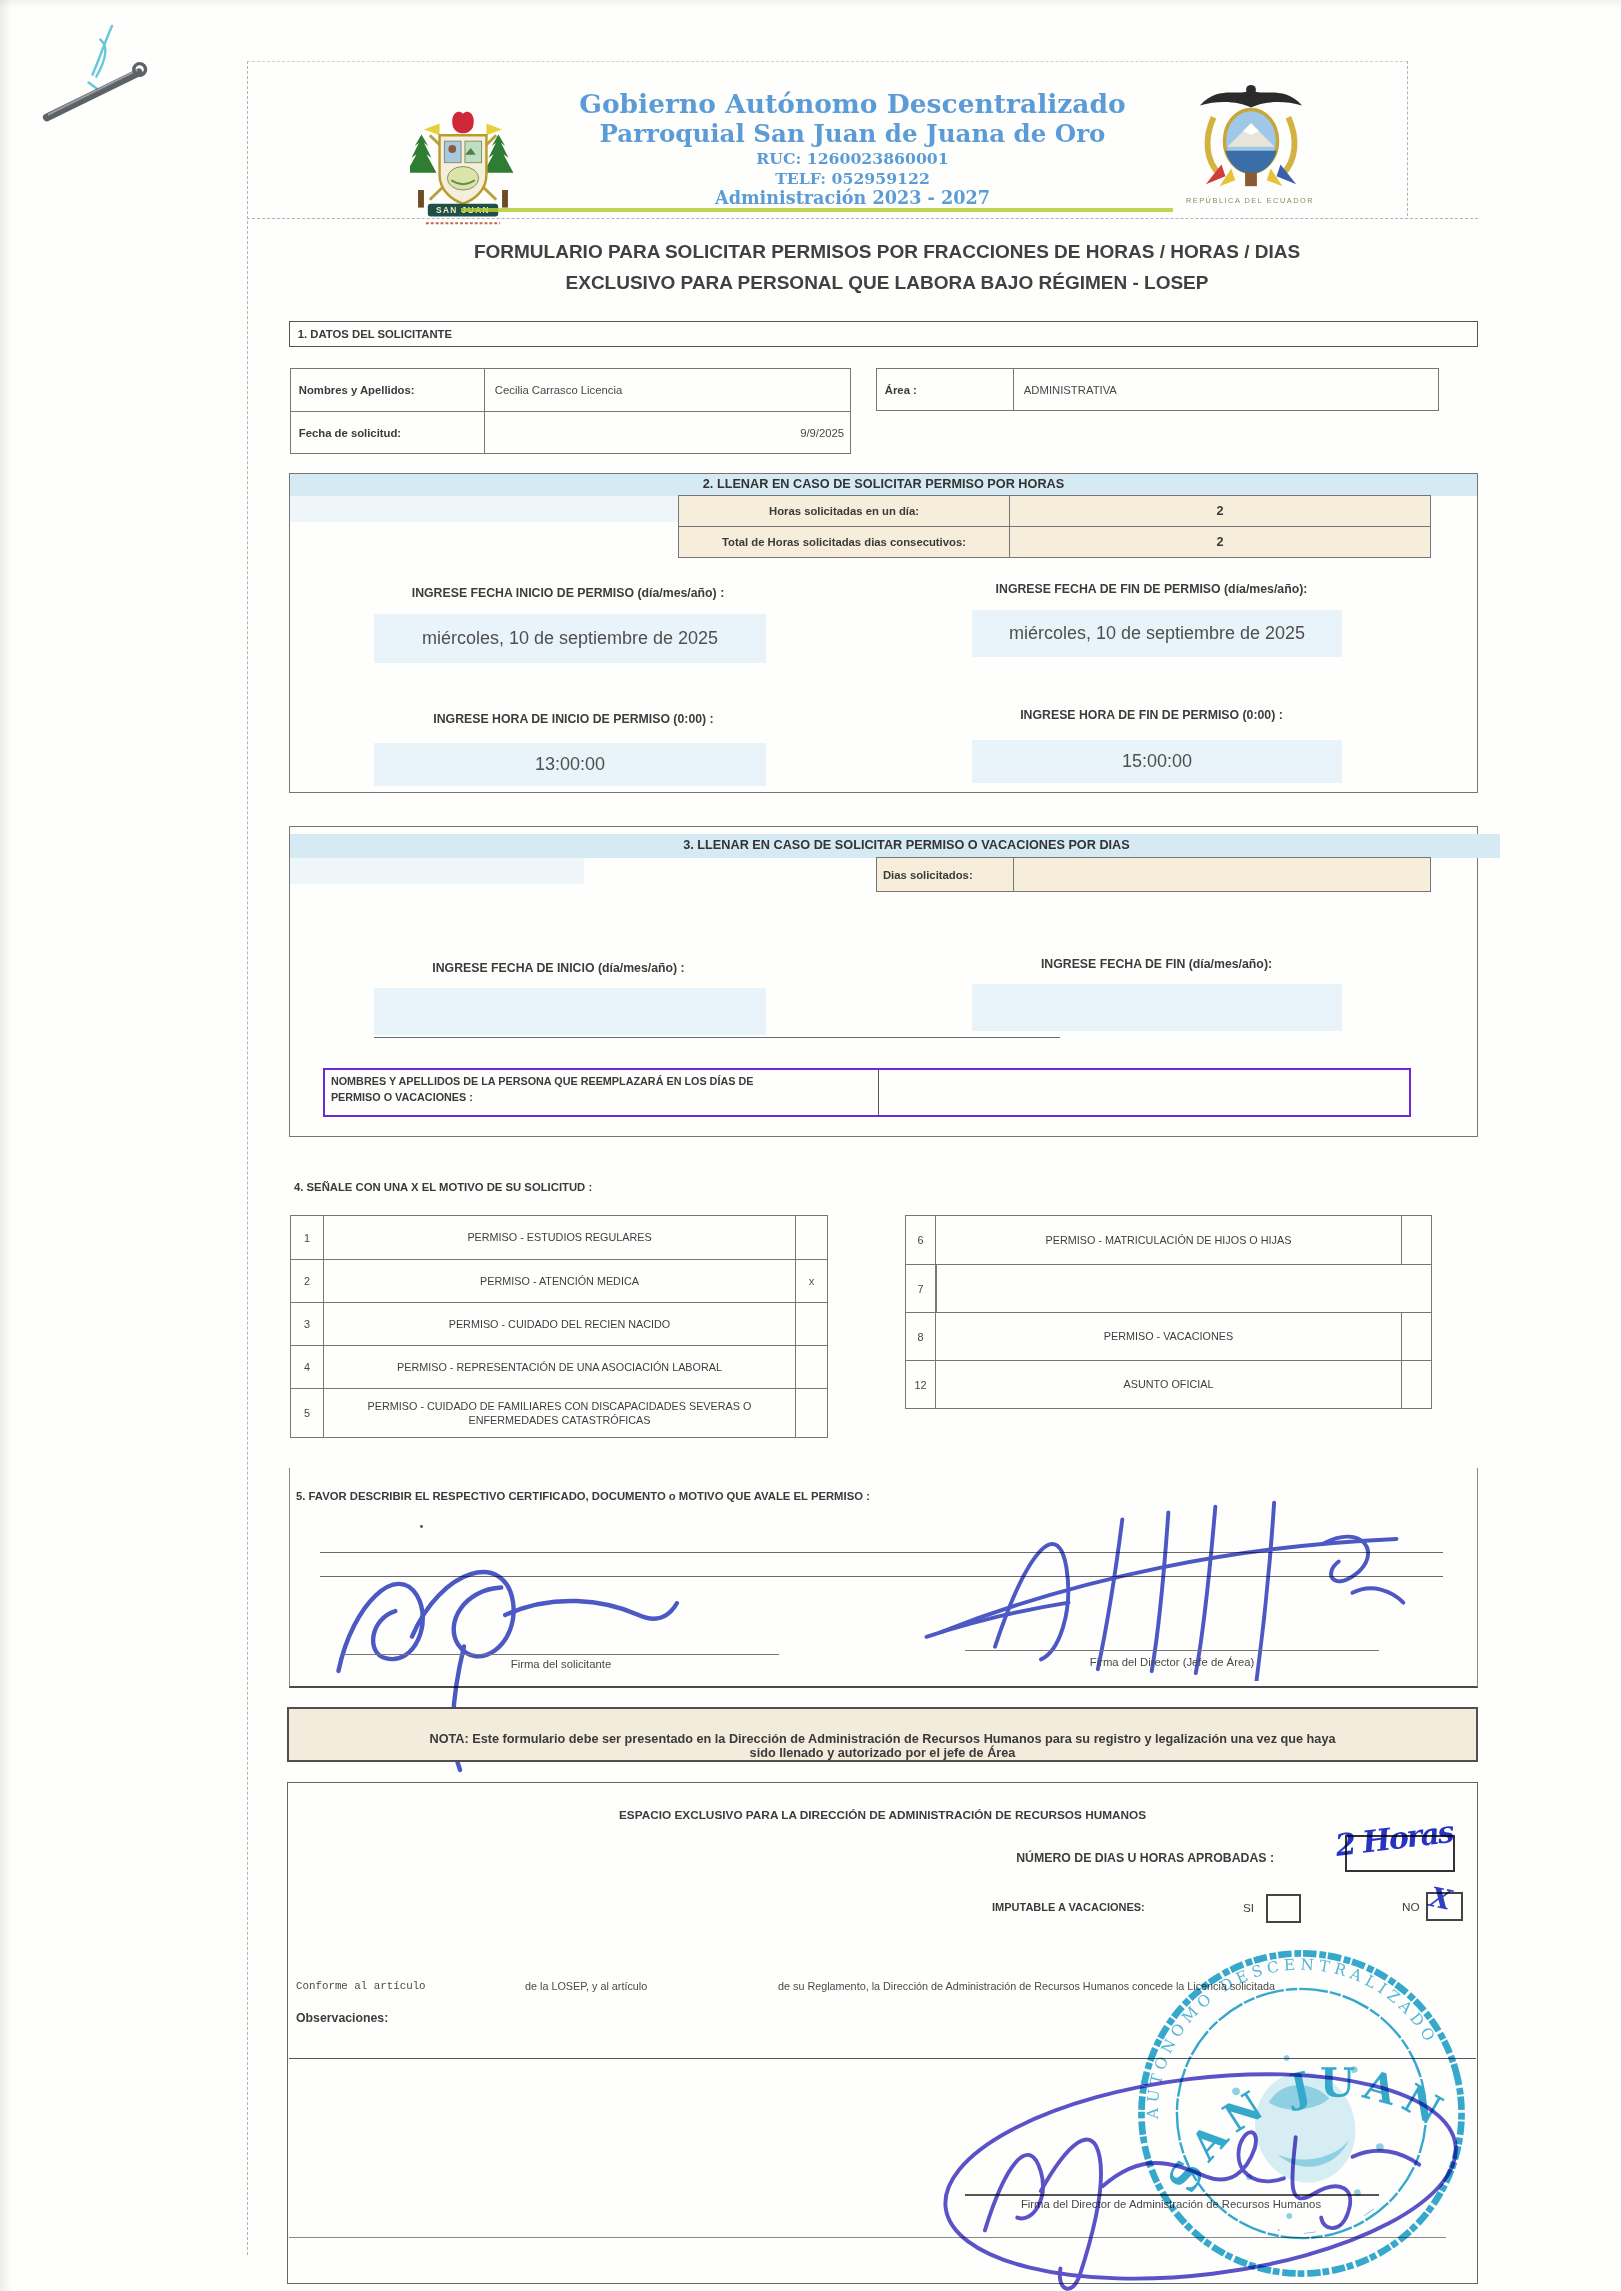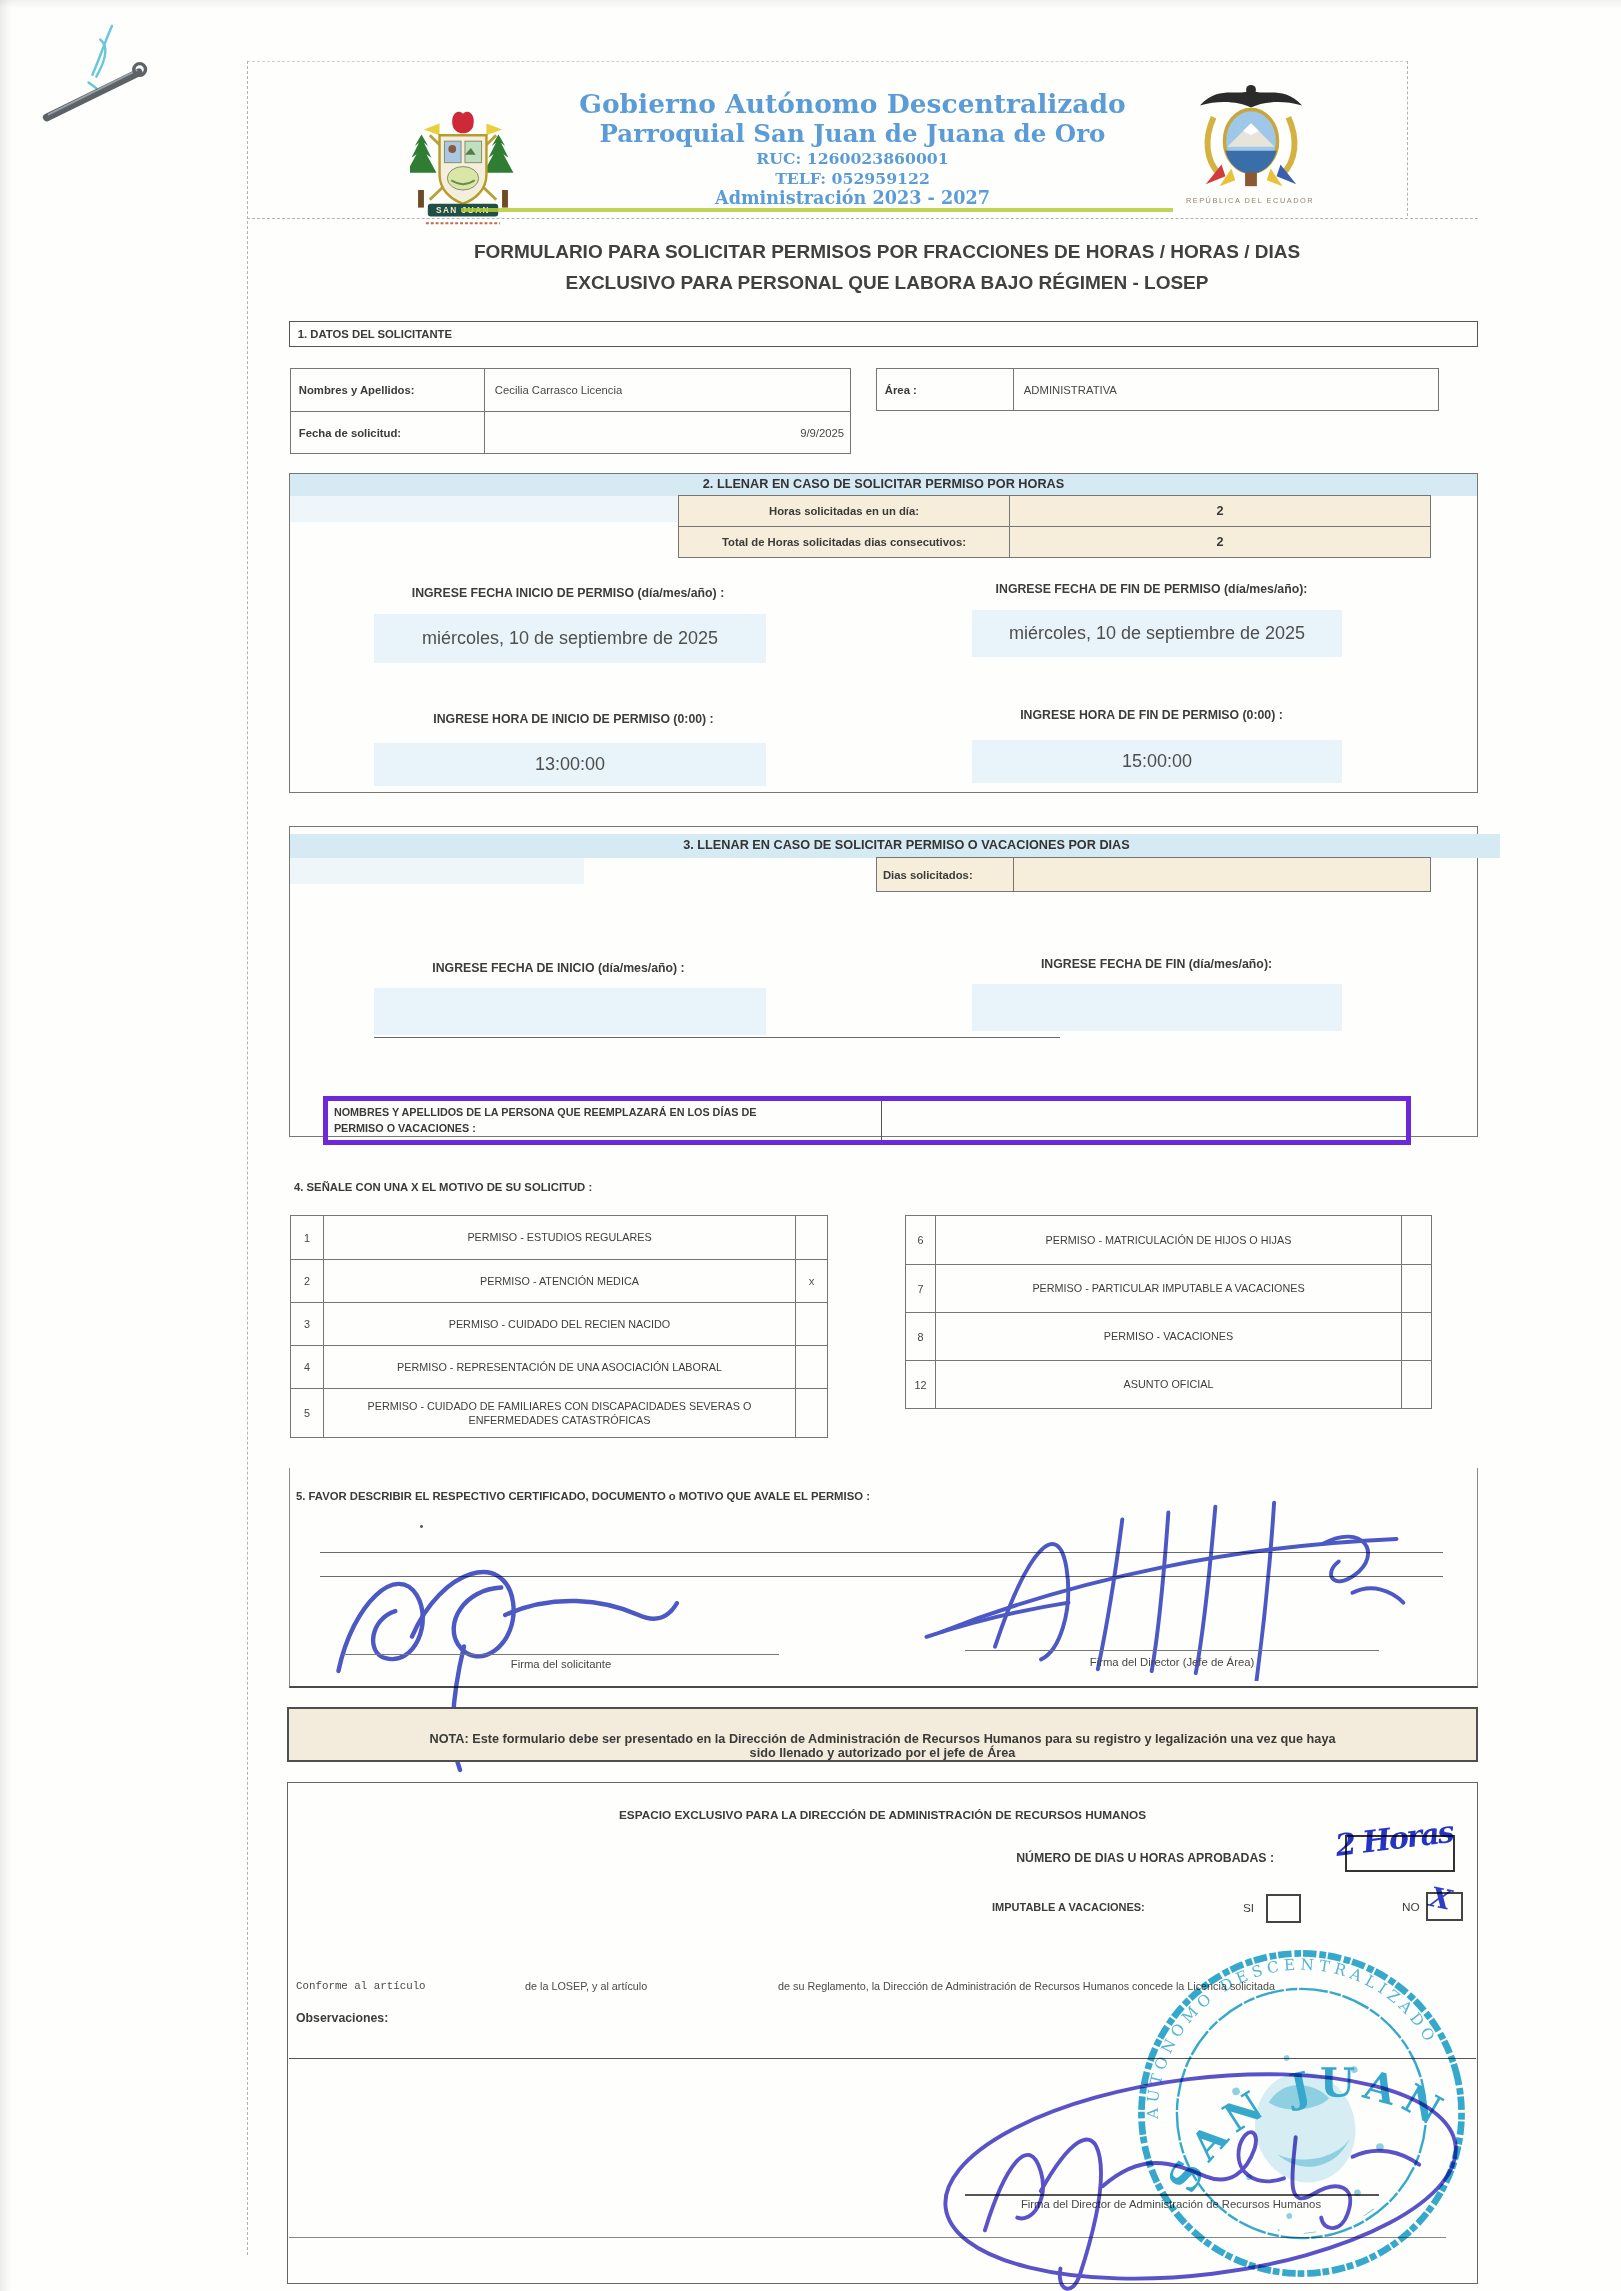--- a/index.html
+++ b/index.html
@@ -159,21 +159,21 @@
     <div class="cell val beige" style="flex:1;padding-left:7.8px;"></div>
   </div>
 
   <div class="abs ing" style="left:343px;top:961px;width:431px;">INGRESE FECHA DE INICIO (día/mes/año) :</div>
   <div class="abs ing" style="left:941px;top:957px;width:431px;">INGRESE FECHA DE FIN (día/mes/año):</div>
 
   <div class="abs inputblue" style="left:374px;top:988px;width:392px;height:47px;"></div>
   <div class="abs rule" style="left:374px;top:1037px;width:686px;height:0;"></div>
   <div class="abs inputblue" style="left:972px;top:984px;width:370px;height:47px;"></div>
 
-  <div class="abs" style="left:323px;top:1068px;width:1088px;height:49px;box-sizing:border-box;border:5px solid #6d28d9;display:flex;margin-top:28px;">
+  <div class="abs" style="left:323px;top:1068px;width:1088px;height:49px;box-sizing:border-box;border:2px solid #6d28d9;display:flex;">
     <div style="width:554px;box-sizing:border-box;border-right:1px solid #555;padding:3.9px 5.9px;font-size:10.8px;font-weight:bold;color:#3a3a3a;line-height:1.45;">
       <div>NOMBRES Y APELLIDOS DE LA PERSONA QUE REEMPLAZARÁ EN  LOS DÍAS DE</div>
       <div>PERMISO O VACACIONES :</div>
     </div>
     <div class="cell val" style="flex:1;padding-left:7.8px;"></div>
   </div>
 
   <div class="abs lbl" style="left:294px;top:1181px;font-size:11.3px;">4. SEÑALE CON UNA X EL MOTIVO DE SU SOLICITUD :</div>
 
   <div class="abs mtable" style="left:290px;top:1215px;width:538px;">
@@ -205,21 +205,20 @@
   </div>
 
   <div class="abs mtable" style="left:905px;top:1215px;width:527px;">
     <div class="mrow" style="height:48px;">
       <div class="mnum" style="width:30px;">6</div>
       <div class="mtext">PERMISO - MATRICULACIÓN DE HIJOS O HIJAS</div>
       <div class="mmark" style="width:30px;"></div>
     </div>
     <div class="mrow" style="height:48px;">
       <div class="mnum" style="width:30px;">7</div>
-      <div class="mtext">PERMISO - PARTICULAR IMPUTABLE A VACACIONES</div>
       <div class="mmark" style="width:30px;"></div>
     </div>
     <div class="mrow" style="height:48px;">
       <div class="mnum" style="width:30px;">8</div>
       <div class="mtext">PERMISO - VACACIONES</div>
       <div class="mmark" style="width:30px;"></div>
     </div>
     <div class="mrow" style="height:48px;">
       <div class="mnum" style="width:30px;">12</div>
       <div class="mtext">ASUNTO OFICIAL</div>

